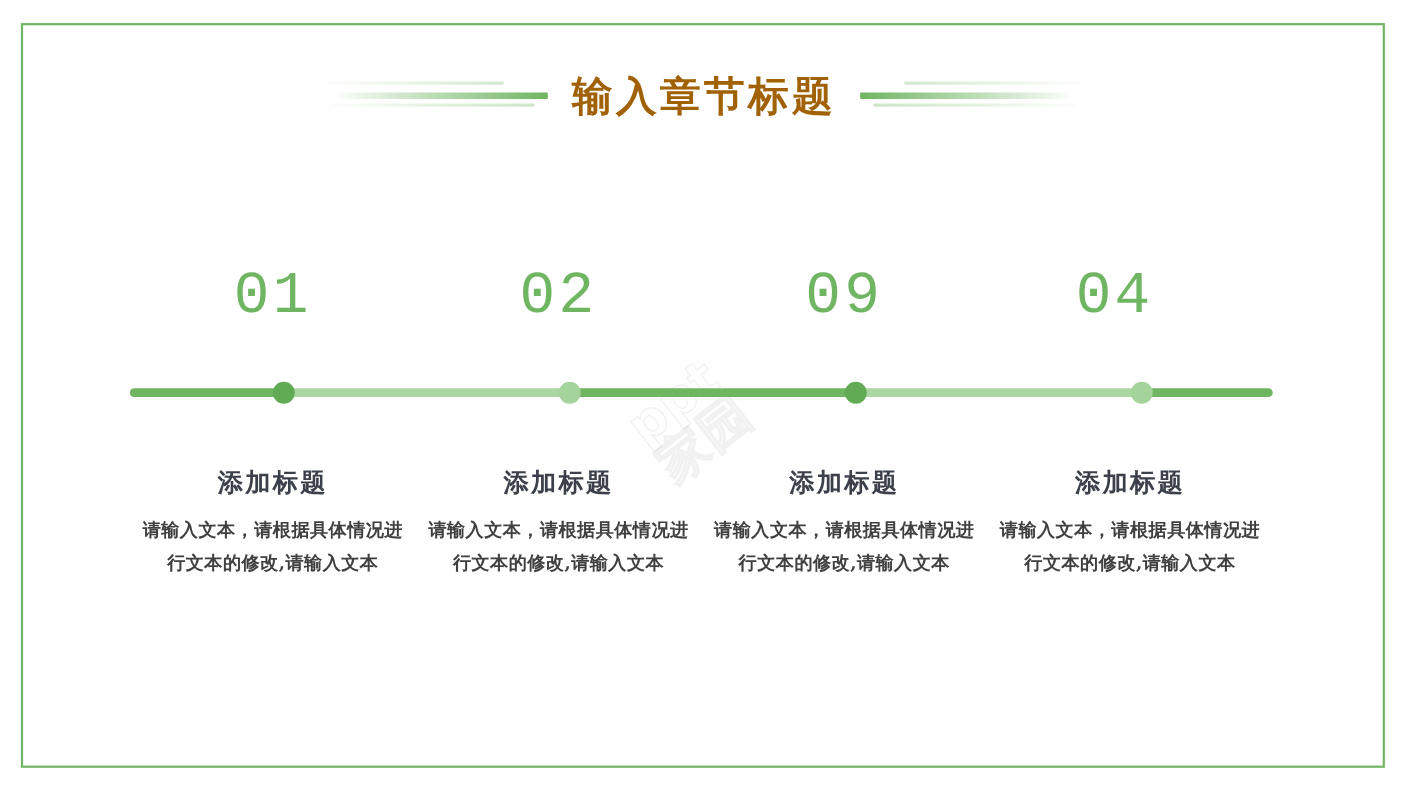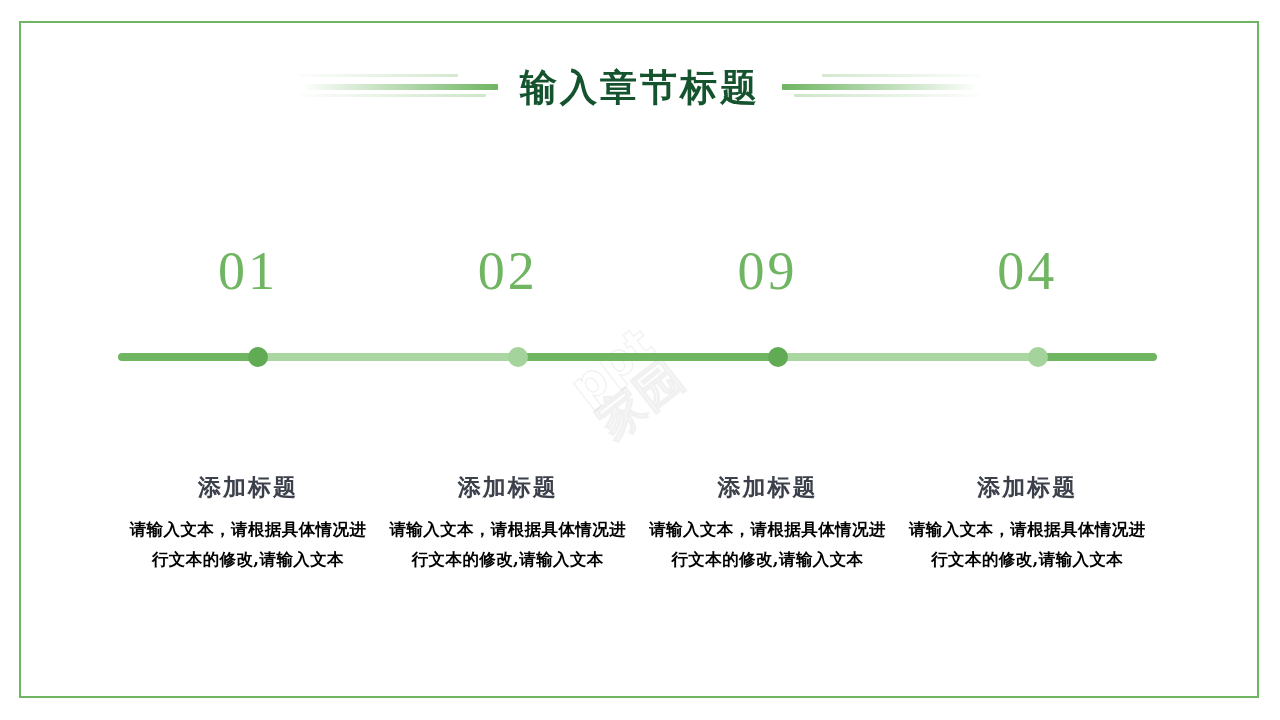--- a/index.html
+++ b/index.html
@@ -112,21 +112,21 @@
   .deco-right .bar-thin-b {
     right: 2px; width: 186px;
     top: 27px; height: 3px;
     background: linear-gradient(to left, rgba(111,181,98,0.02), rgba(111,181,98,0.34));
   }
 
   .section-title {
     font-family: "DejaVu Serif", "Liberation Serif", serif;
     font-size: 37px;
     font-weight: bold;
-    color: #14532d;
+    color: #a16207;
     letter-spacing: 3px;
     white-space: nowrap;
     margin: 0 22px;
     line-height: 1;
   }
 
   
   .numbers-row {
     position: absolute;
     left: 118px;
@@ -137,32 +137,32 @@
   }
   .num-cell {
     flex: 1 1 0;
     position: relative;
   }
   .num {
     position: absolute;
     top: 0;
     width: 160px;
     text-align: center;
-    font-family: Liberation Serif, serif;
+    font-family: Liberation Mono, monospace;
     font-size: 54px;
     font-weight: normal;
     color: #6fb562;
     letter-spacing: 3px;
     line-height: 1.05;
   }
   
   .num-cell:nth-child(1) .num { left: 50px; }
   .num-cell:nth-child(2) .num { left: 50px; text-align: center; }
   .num-cell:nth-child(3) .num { left: 50px; }
-  .num-cell:nth-child(4) .num { left: 50px; }
+  .num-cell:nth-child(4) .num { left: 36px; }
 
   
   .timeline {
     position: absolute;
     left: 118px;
     top: 353px;
     width: 1039px;
     height: 8px;
   }
   .seg {
@@ -195,36 +195,35 @@
   }
   .cap-cell {
     flex: 1 1 0;
     position: relative;
   }
   .cap-inner {
     position: absolute;
     left: -20px;
     width: 300px;
     text-align: center;
-    margin-top: 48px;
   }
   .cap-title {
     font-family: "DejaVu Serif", "Liberation Serif", serif;
     font-size: 23px;
     font-weight: bold;
     color: #3b404b;
     letter-spacing: 2px;
     line-height: 1.2;
     margin: 0 0 14px 0;
   }
   .cap-body {
     font-family: "DejaVu Serif", "Liberation Serif", serif;
     font-size: 16.5px;
     font-weight: bold;
-    color: #000000;
+    color: #404040;
     line-height: 1.85;
     letter-spacing: 0.4px;
     width: 250px;
     margin: 0 auto;
     text-align: center;
   }
 </style>
 </head>
 <body>
 

